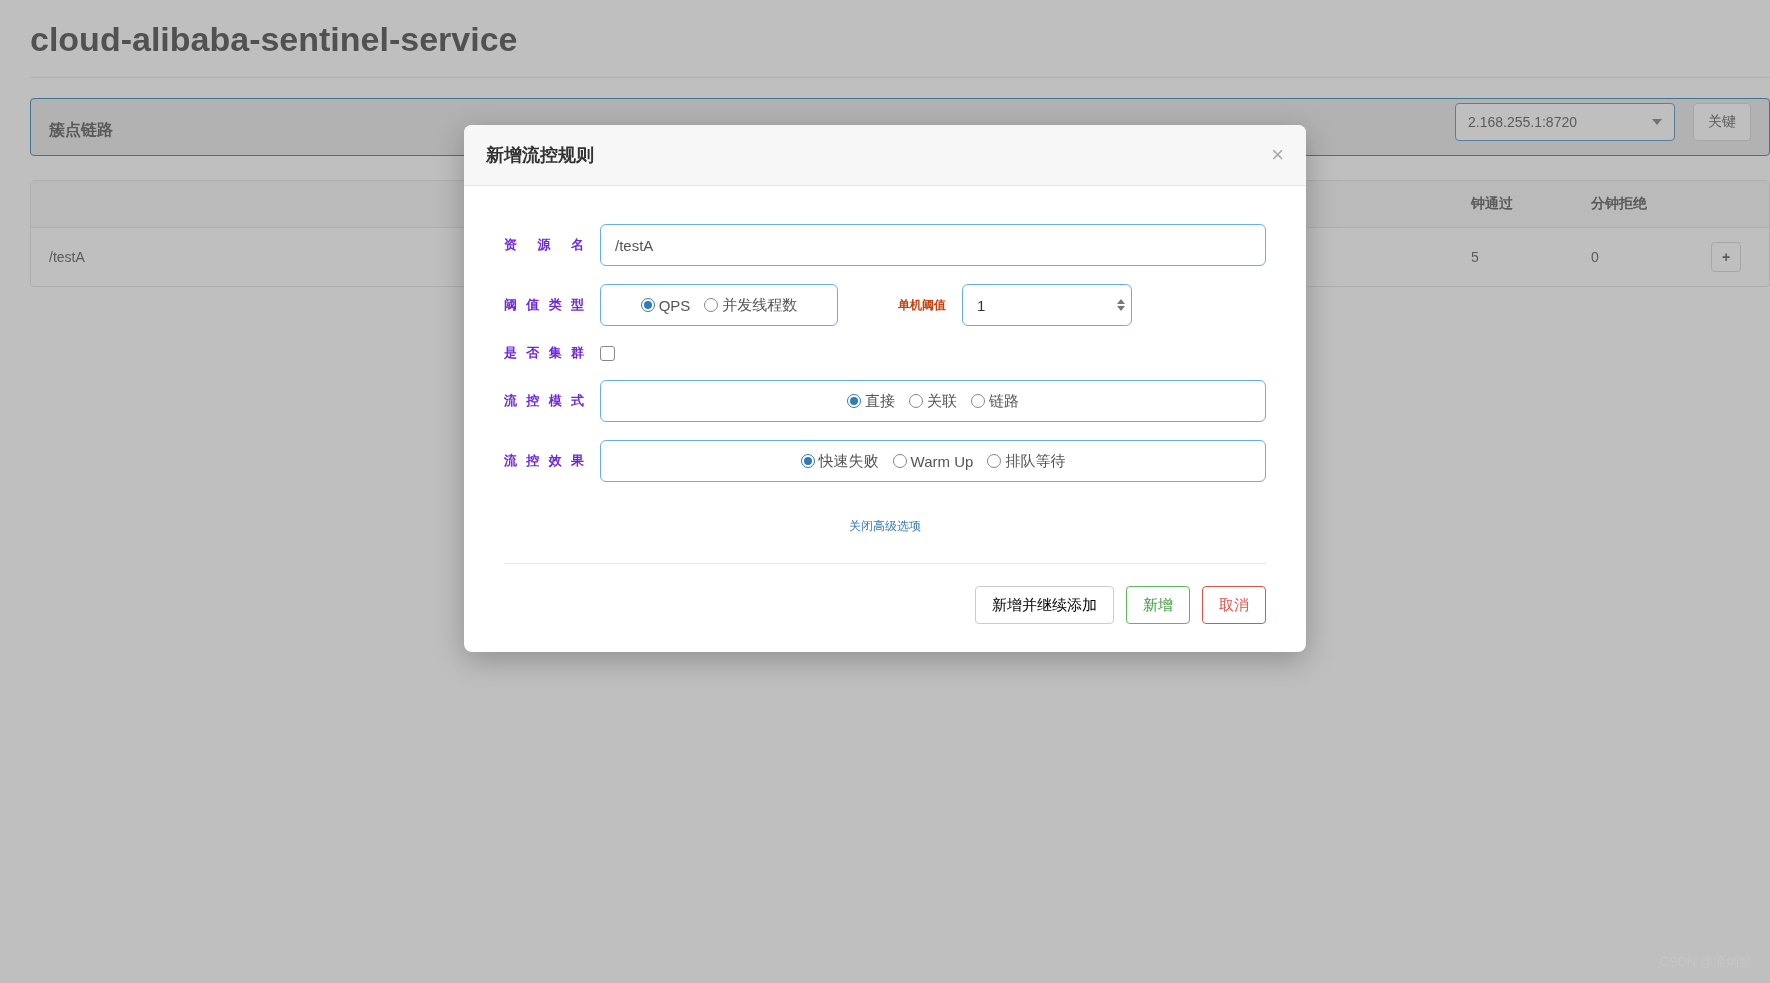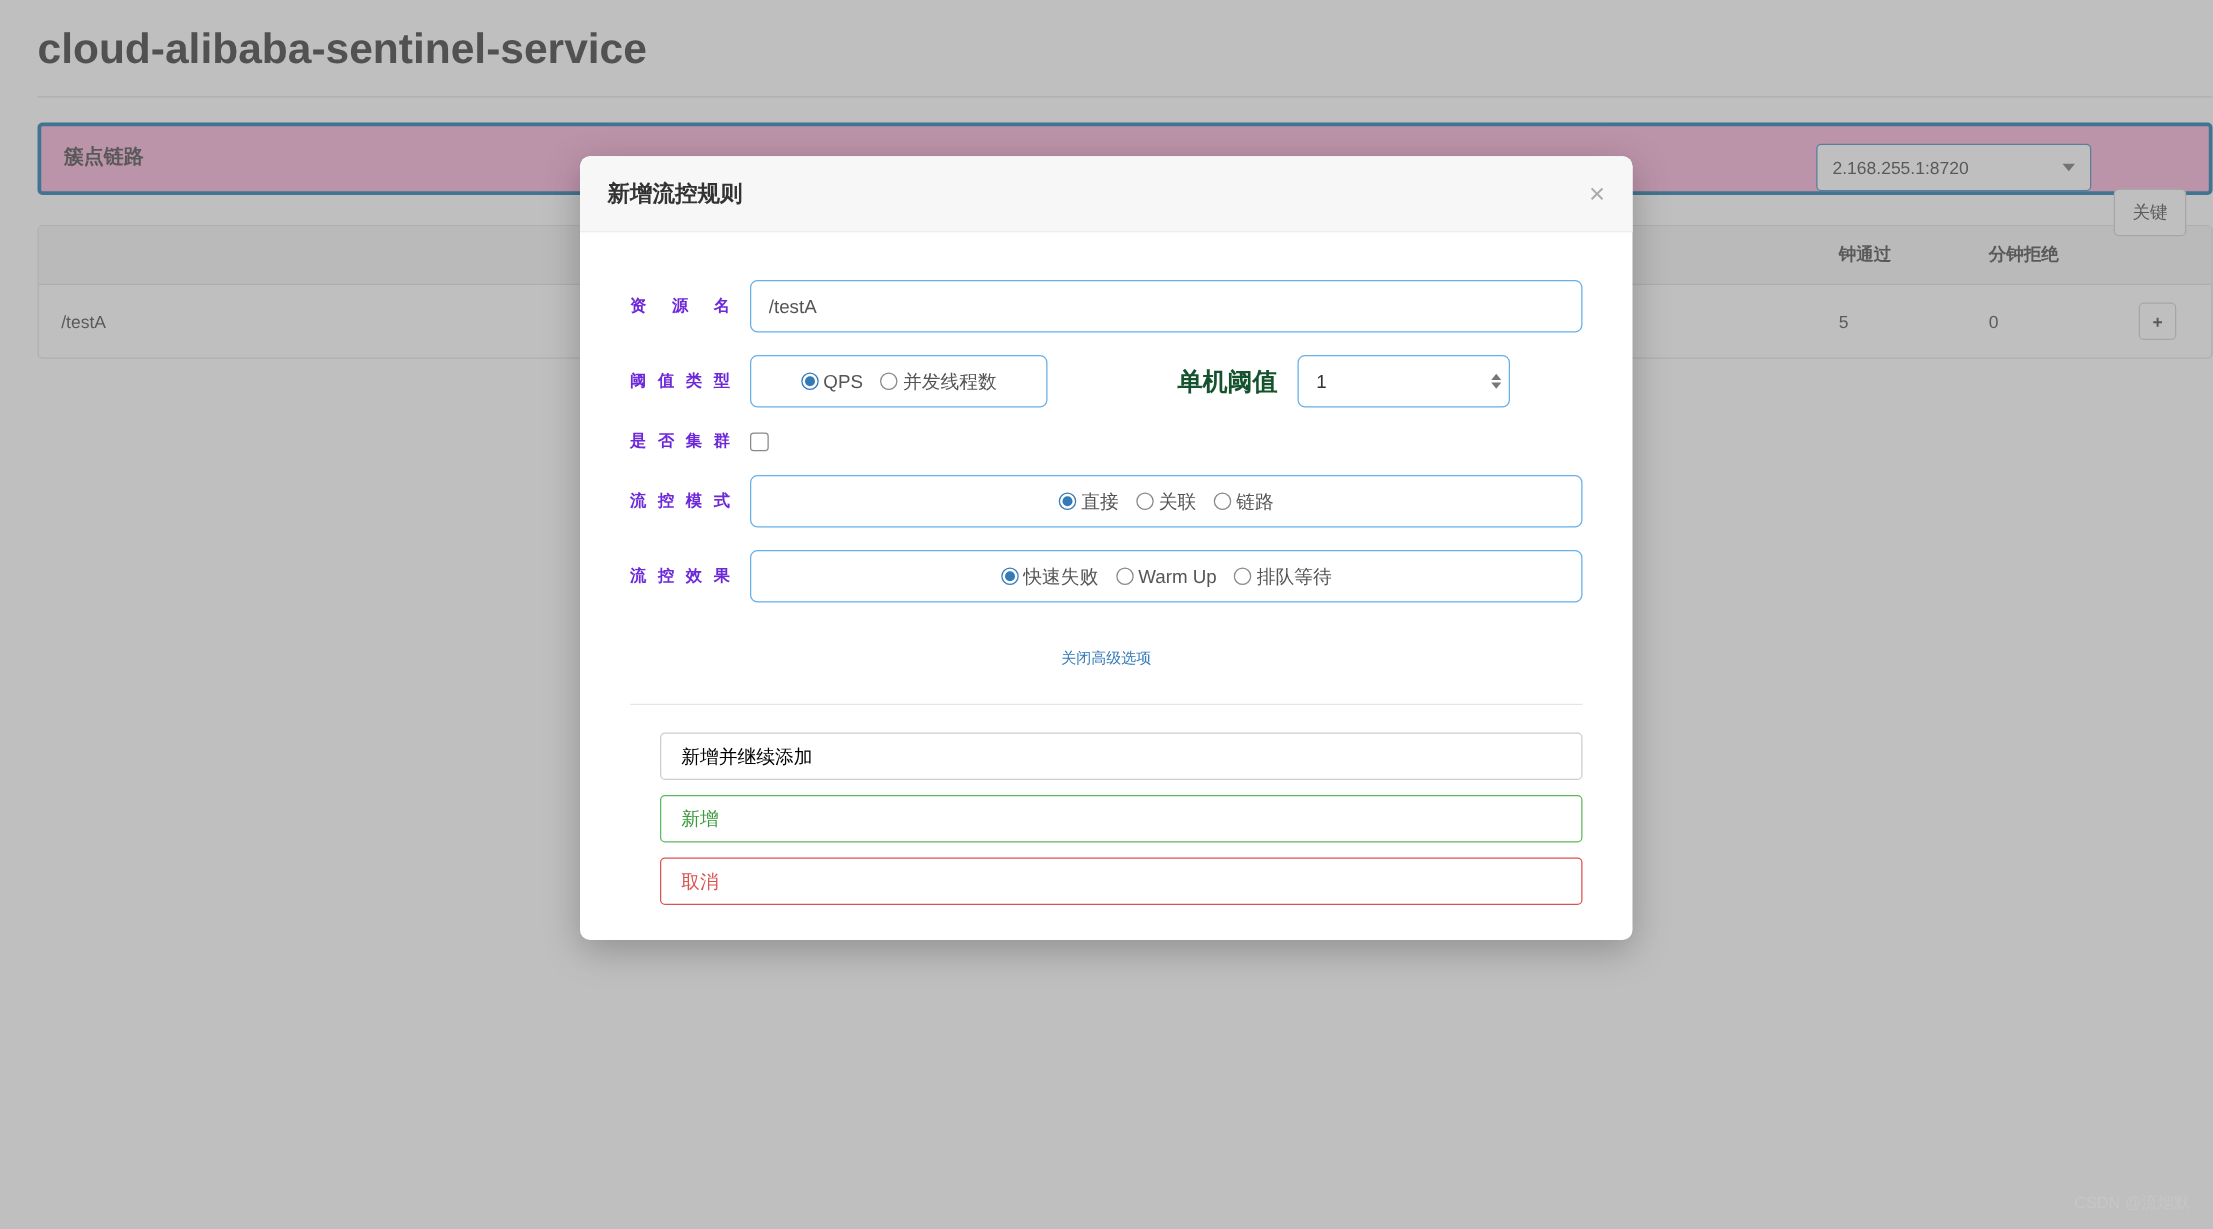--- a/index.html
+++ b/index.html
@@ -26,23 +26,23 @@
       font-weight: 700;
       color: #222;
       padding-bottom: 18px;
     }
     .page-divider {
       border-top: 1px solid #ddd;
       margin-bottom: 20px;
     }
     .section-header {
       display: flex;
-      align-items: flex-start;
-      background: #f9a8d4;
-      border: 3px solid #0369a1;
+      align-items: flex-end;
+      background: #e5e5e5;
+      border: 1px solid #0369a1;
       border-radius: 4px;
       padding: 14px 18px;
       height: 58px;
     }
     .section-header-title {
       font-size: 16px;
       font-weight: 600;
       flex: 1;
     }
     .ip-select {
@@ -214,25 +214,25 @@
     .radio-dot.checked {
       border-color: #337ab7;
     }
     .radio-dot.checked::after {
       content: '';
       width: 8px; height: 8px;
       background: #337ab7;
       border-radius: 50%;
     }
     .inline-label {
-      font-size: 20px;
+      font-size: 12px;
       font-weight: 700;
-      color: #14532d;
+      color: #c2410c;
       flex: 0 0 auto;
-      margin-left: 88px;
+      margin-left: 44px;
     }
     .num-input {
       flex: 0 0 170px;
       border: 1px solid #66afe9;
       border-radius: 6px;
       height: 42px;
       padding: 0 30px 0 14px;
       font-size: 15px;
       outline: none;
       position: relative;
@@ -269,22 +269,21 @@
       cursor: pointer;
     }
     .footer-divider {
       border-top: 1px solid #e5e5e5;
       margin: 0 40px;
     }
     .modal-footer {
       display: flex;
       justify-content: flex-end;
       gap: 12px;
-      padding: 22px 40px 28px 64px;
-      flex-direction: column;
+      padding: 22px 40px 28px 16px;
     }
     .btn {
       border: 1px solid #ccc;
       background: #fff;
       height: 38px;
       padding: 0 16px;
       border-radius: 4px;
       font-size: 15px;
       cursor: pointer;
       display: inline-flex;

